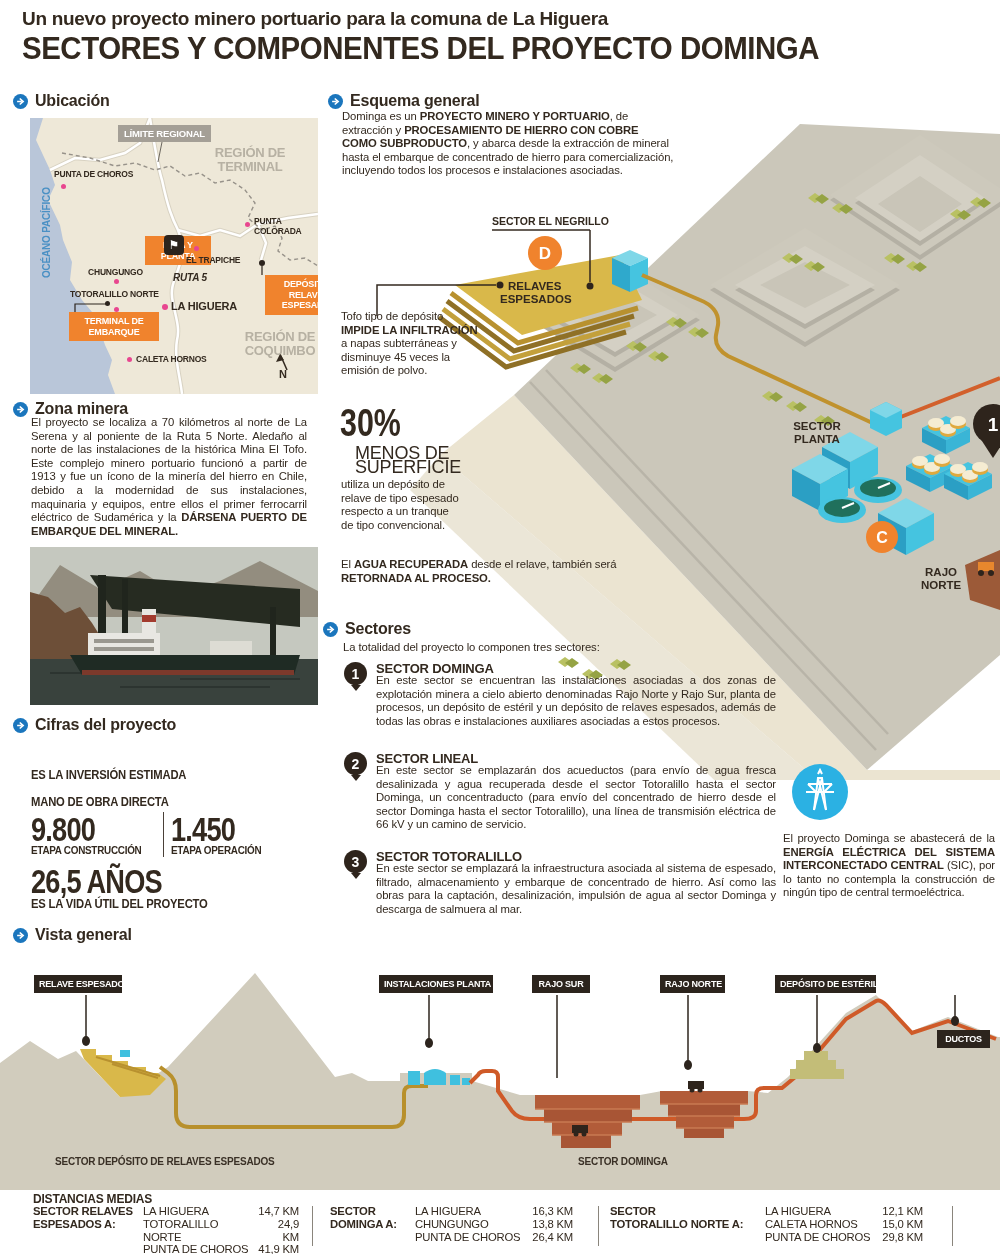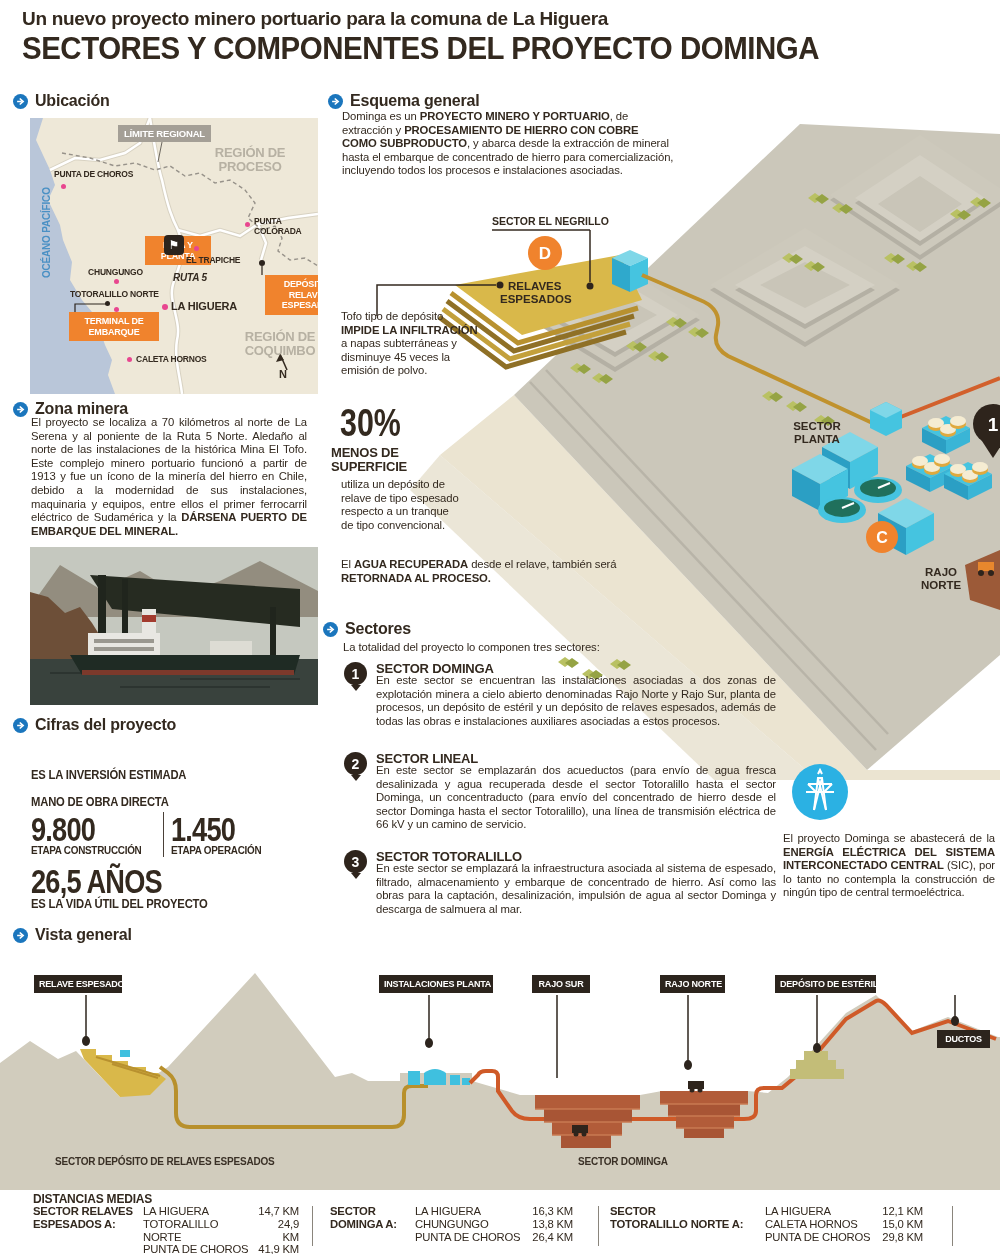--- a/index.html
+++ b/index.html
@@ -87,21 +87,21 @@
       <path d="M45,194 L45,186 L77,186" stroke="#2c241d" stroke-width="1.2" fill="none"></path>
 
       <g>
         <line x1="257" y1="252" x2="250" y2="236" stroke="#33291f" stroke-width="1.5"></line>
         <polygon points="250,236 246,244 254,242" fill="#33291f"></polygon>
       </g>
     </svg>
     <div class="gbox" style="left:88px;top:7px;">LÍMITE REGIONAL</div>
     <div class="regname" style="left:178px;top:28px;width:84px;">
       <div>REGIÓN DE</div>
-      <div>PROCESO</div>
+      <div>TERMINAL</div>
     </div>
     <div class="maplabel" style="left:24px;top:52px;">PUNTA DE CHOROS</div>
     <span class="dot pink" style="left:31px;top:66px;width:5px;height:5px;"></span>
     <div class="maplabel" style="left:12px;top:160px;color:#4a90c4;font-size:10px;transform:rotate(-90deg);transform-origin:0 0;">OCÉANO PACÍFICO</div>
     <div class="obox" style="left:88px;top:118px;width:42px;">
       <div>MINA Y</div>
       <div>PLANTA</div>
     </div>
     <div style="position:absolute;left:134px;top:117px;width:20px;height:20px;background:#2c241d;border-radius:4px;color:#fff;font-size:12px;display:flex;align-items:center;justify-content:center;">⚑</div>
     <div class="maplabel" style="left:156px;top:138px;">EL TRAPICHE</div>
@@ -336,21 +336,21 @@
     <svg width="15" height="15" viewBox="0 0 20 20">
         <circle cx="10" cy="10" r="10" fill="#1b76bd"></circle>
         <path d="M5.5 10h6M9 6l4.5 4L9 14" stroke="#fff" stroke-width="2.2" fill="none"></path>
       </svg>
     <span>Esquema general</span>
   </div>
   <p class="abs body-txt" style="left:342px;top:110px;width:334px;margin:0;text-align:left;"><span>Dominga es un </span><b>PROYECTO MINERO Y PORTUARIO</b><span>, de extracción y </span><b>PROCESAMIENTO DE HIERRO CON COBRE COMO SUBPRODUCTO</b><span>, y abarca desde la extracción de mineral hasta el embarque de concentrado de hierro para comercialización, incluyendo todos los procesos e instalaciones asociadas.</span></p>
 
   <p class="abs body-txt" style="left:341px;top:310px;width:138px;margin:0;text-align:left;"><span>Tofo tipo de depósito </span><b>IMPIDE LA INFILTRACIÓN</b><span> a napas subterráneas y disminuye 45 veces la emisión de polvo.</span></p>
   <div class="abs" style="left:340px;top:402px;font-size:38px;font-weight:bold;"><span class="cond">30%</span></div>
-  <div class="abs" style="left:331px;top:446px;width:110px;font-size:13px;font-weight:bold;line-height:14px;letter-spacing:-0.2px;">MENOS DE SUPERFICIE</div>
+  <div class="abs" style="left:355px;top:446px;width:110px;font-size:18px;font-weight:normal;line-height:14px;letter-spacing:-0.2px;">MENOS DE SUPERFICIE</div>
   <p class="abs body-txt" style="left:341px;top:478px;width:120px;margin:0;text-align:left;">utiliza un depósito de relave de tipo espesado respecto a un tranque de tipo convencional.</p>
   <p class="abs body-txt" style="left:341px;top:558px;width:320px;margin:0;text-align:left;"><span>El </span><b>AGUA RECUPERADA</b><span> desde el relave, también será </span><b>RETORNADA AL PROCESO.</b></p>
 
   <div class="abs sec-h" style="left:323px;top:620px;">
     <svg width="15" height="15" viewBox="0 0 20 20">
         <circle cx="10" cy="10" r="10" fill="#1b76bd"></circle>
         <path d="M5.5 10h6M9 6l4.5 4L9 14" stroke="#fff" stroke-width="2.2" fill="none"></path>
       </svg>
     <span>Sectores</span>
   </div>

